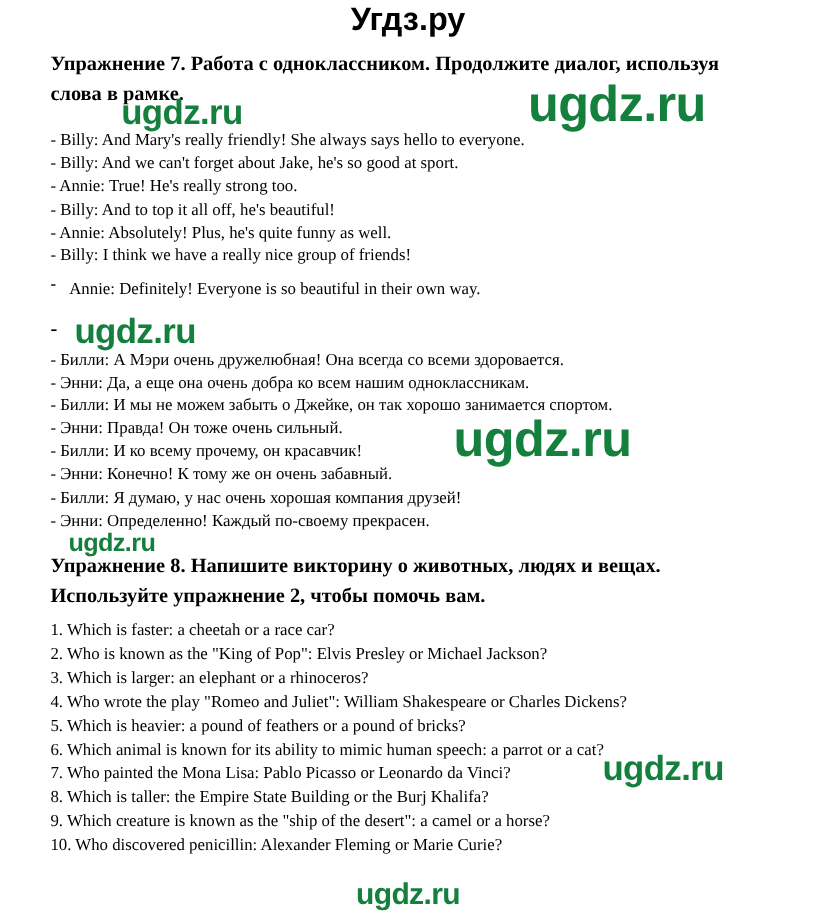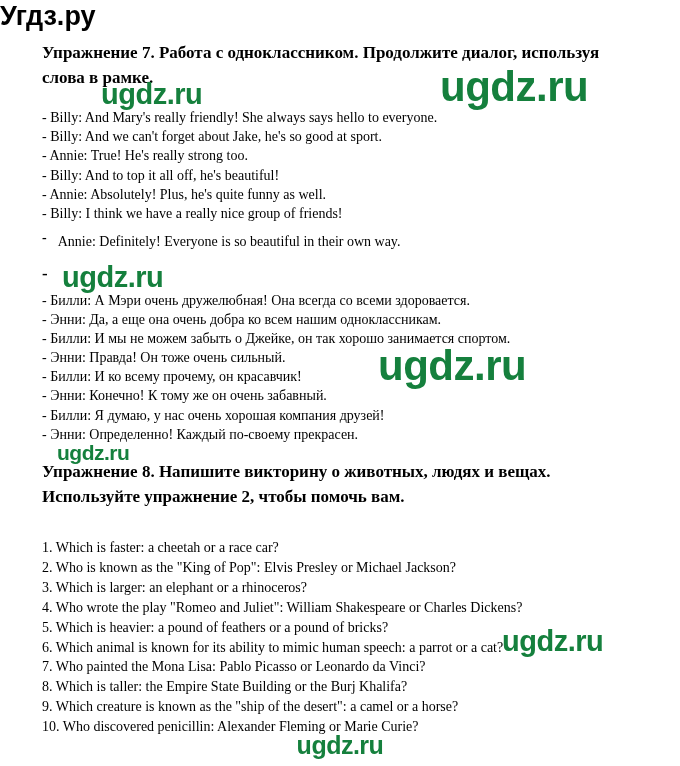--- a/index.html
+++ b/index.html
@@ -7,37 +7,37 @@
   .page {
     position:relative;
     width:680px; height:766px;
     background:#ffffff;
     color:#000000;
     font-family:"Liberation Serif", serif;
     overflow:hidden;
   }
   .site-header {
     position:absolute; top:2px; left:0; width:100%;
-    text-align:left;
+    text-align:center;
     font-family:"Liberation Sans","DejaVu Sans",sans-serif;
     font-weight:700; font-size:27px; line-height:1.1;
   }
   .heading {
     position:absolute; left:42px; width:615px;
     font-weight:700; font-size:17px; line-height:25px;
   }
   .heading-ex7 { top:40px; }
   .heading-ex8 { top:459px; }
   .dialog, .quiz {
     position:absolute; left:42px; width:630px;
     font-size:14px;
   }
   .dialog-en { top:108px; line-height:19.2px; }
   .dialog-ru { top:291px; line-height:19.1px; }
-  .quiz      { top:538px; line-height:19.9px; }
+  .quiz      { top:516px; line-height:19.9px; }
   .line { white-space:nowrap; }
   .line-gap { margin-top:5px; }
   .dash-raised {
     display:inline-block;
     font-weight:700;
     vertical-align:4px;
     margin-right:11px;
   }
   .wm {
     position:absolute;

